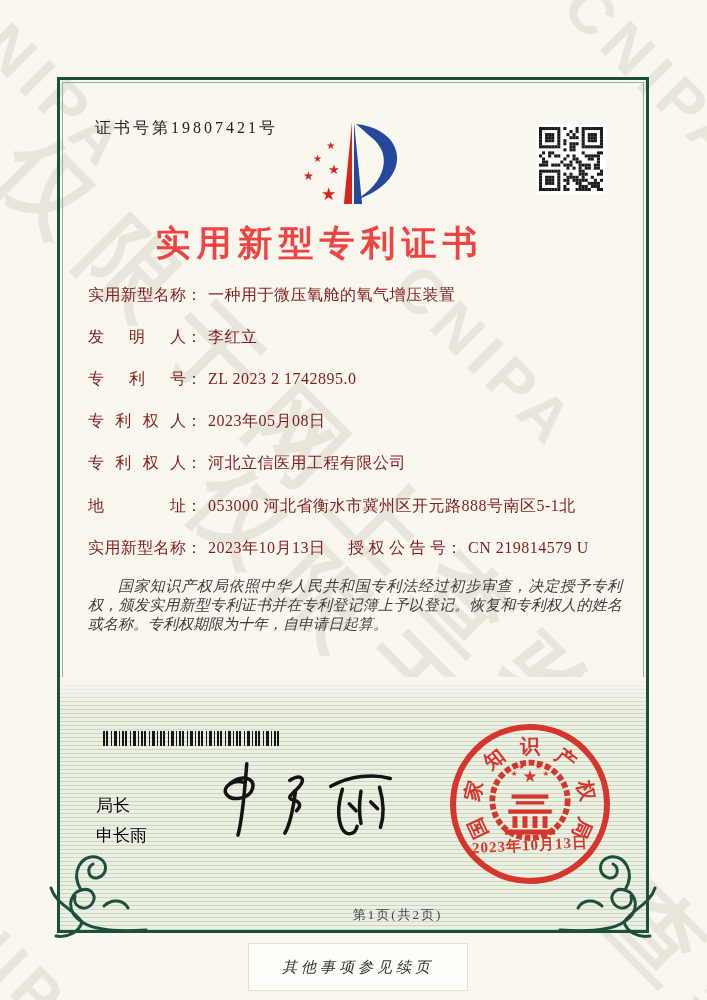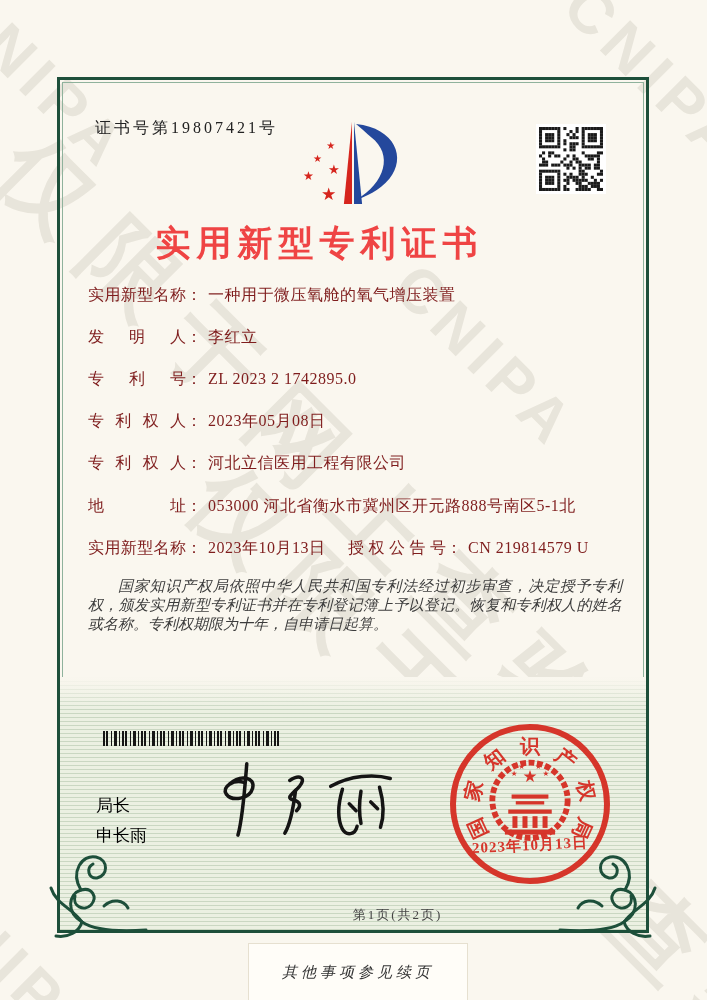--- a/index.html
+++ b/index.html
@@ -67,21 +67,21 @@
   .seal-chars{position:absolute;inset:0;font-weight:bold;color:#d5281e;font-size:20px;}
   .seal-chars span{position:absolute;left:50%;top:50%;width:22px;height:22px;
                    margin:-11px 0 0 -11px;text-align:center;line-height:22px;transform-origin:center;}
   .seal-emblem{position:absolute;left:50%;top:50%;transform:translate(-50%,-54%);}
   .seal-date{position:absolute;left:0;right:0;top:50%;margin-top:32px;text-align:center;
              color:#d5281e;font-size:15px;font-weight:bold;letter-spacing:1px;transform:rotate(-3deg);}
 
   
   .page-info{position:absolute;left:0;width:707px;top:906px;text-align:center;
              font-size:13px;letter-spacing:2px;color:#444;z-index:3;margin-left:44px;}
-  .cont-box{position:absolute;left:248px;top:943px;width:220px;height:58px;background:#fffdf8;
+  .cont-box{position:absolute;left:248px;top:943px;width:220px;height:48px;background:#fffdf8;
             border:1px solid #e6e0d0;box-sizing:border-box;z-index:3;
             display:flex;align-items:center;justify-content:center;
             font-size:15px;letter-spacing:4px;color:#333;font-style:italic;}
 </style>
 </head>
 <body>
 
 <div>
   <div class="wm wm-brand" style="left:-18px;top:-28px;">CNIPA</div>
   <div class="wm wm-phrase" style="left:58px;top:110px;">仅限于网上查验</div>

